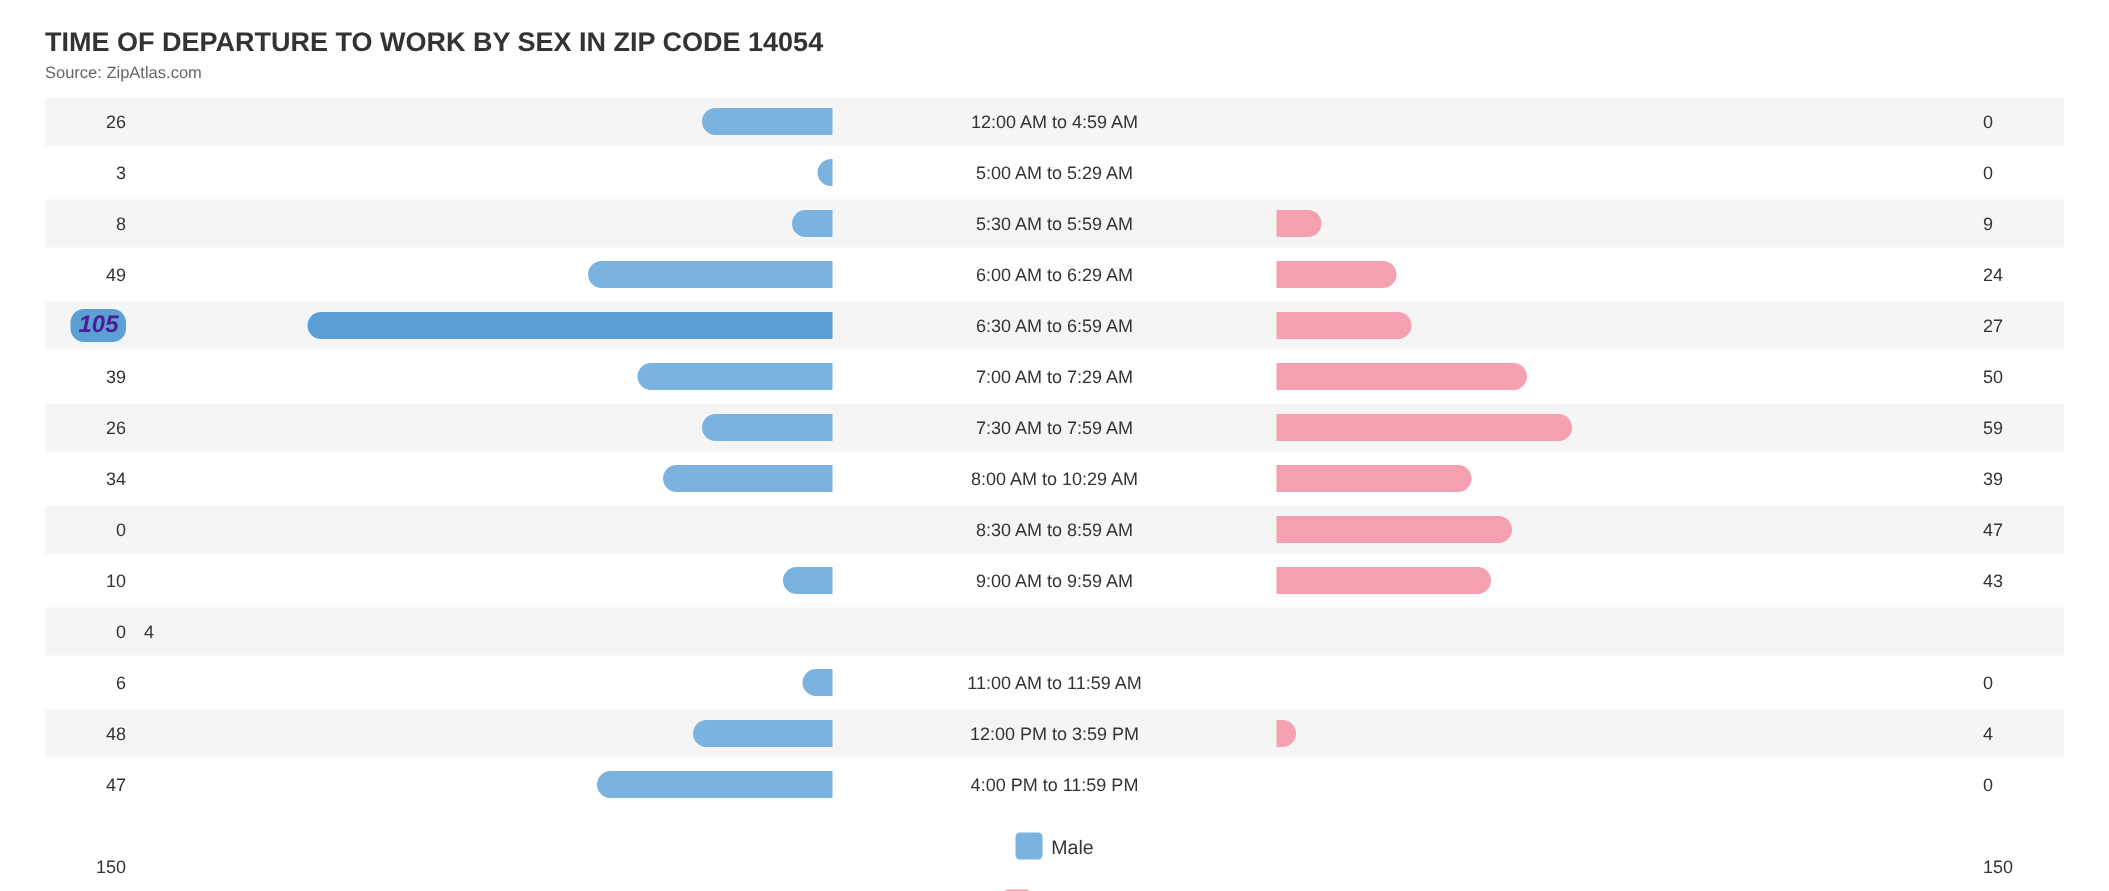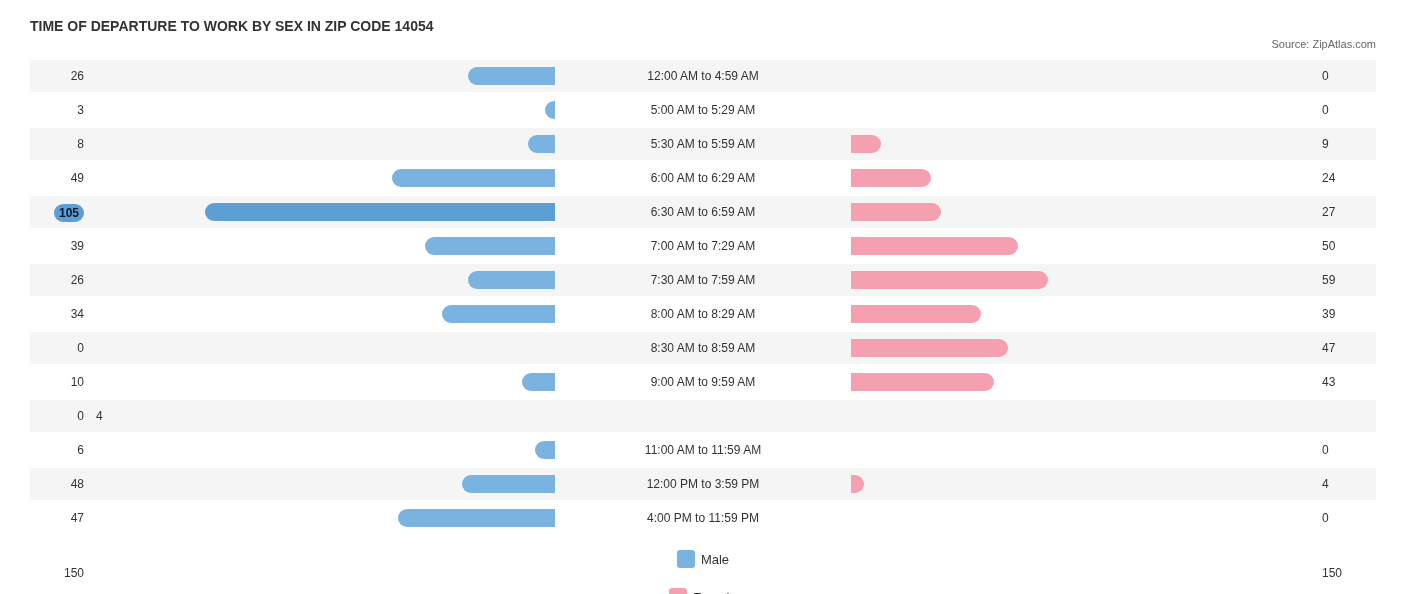--- a/index.html
+++ b/index.html
@@ -8,30 +8,30 @@
       font-family: Arial, sans-serif;
       width: 1406px;
       min-height: 594px;
     }
     .chart-container {
       width: 1406px;
       padding: 18px 30px 30px 30px;
       background: #fff;
     }
     .chart-title {
-      font-size: 14px;
+      font-size: 18px;
       font-weight: bold;
       color: #333;
       text-align: left;
       margin-bottom: 4px;
     }
     .source-label {
       font-size: 11px;
       color: #666;
-      text-align: right;
+      text-align: left;
       margin-bottom: 10px;
     }
     .chart-area {
       position: relative;
       width: 100%;
     }
     .row {
       display: flex;
       align-items: center;
       height: 32px;
@@ -139,26 +139,27 @@
       align-items: center;
       gap: 6px;
     }
     .legend-box {
       width: 18px;
       height: 18px;
       border-radius: 3px;
     }
     .highlighted {
       background: #5b9fd4 !important;
-      color: #0f172a;
+      color: #4c1d95;
       font-weight: bold;
       border-radius: 9px;
       padding: 2px 5px;
       display: inline-block;
-      font-size: 12px;
+      font-size: 16px;
+      font-style: italic;
     }
     .left-value-highlighted {
       width: 60px;
       text-align: right;
       padding-right: 6px;
       flex-shrink: 0;
     }
   </style>
 </head>
 <body>
@@ -258,21 +259,21 @@
           </div>
         </div>
         <div class="right-value">59</div>
       </div>
       <div class="row">
         <div class="left-value">34</div>
         <div class="bars-center">
           <div class="left-bar-wrap">
             <div class="bar-male" style="width: 113px;"></div>
           </div>
-          <div class="label-center">8:00 AM to 8:29 AM</div>
+          <div class="label-center">8:00 AM to 10:29 AM</div>
           <div class="right-bar-wrap">
             <div class="bar-female" style="width: 130px;"></div>
           </div>
         </div>
         <div class="right-value">39</div>
       </div>
       <div class="row">
         <div class="left-value">0</div>
         <div class="bars-center">
           <div class="left-bar-wrap">

